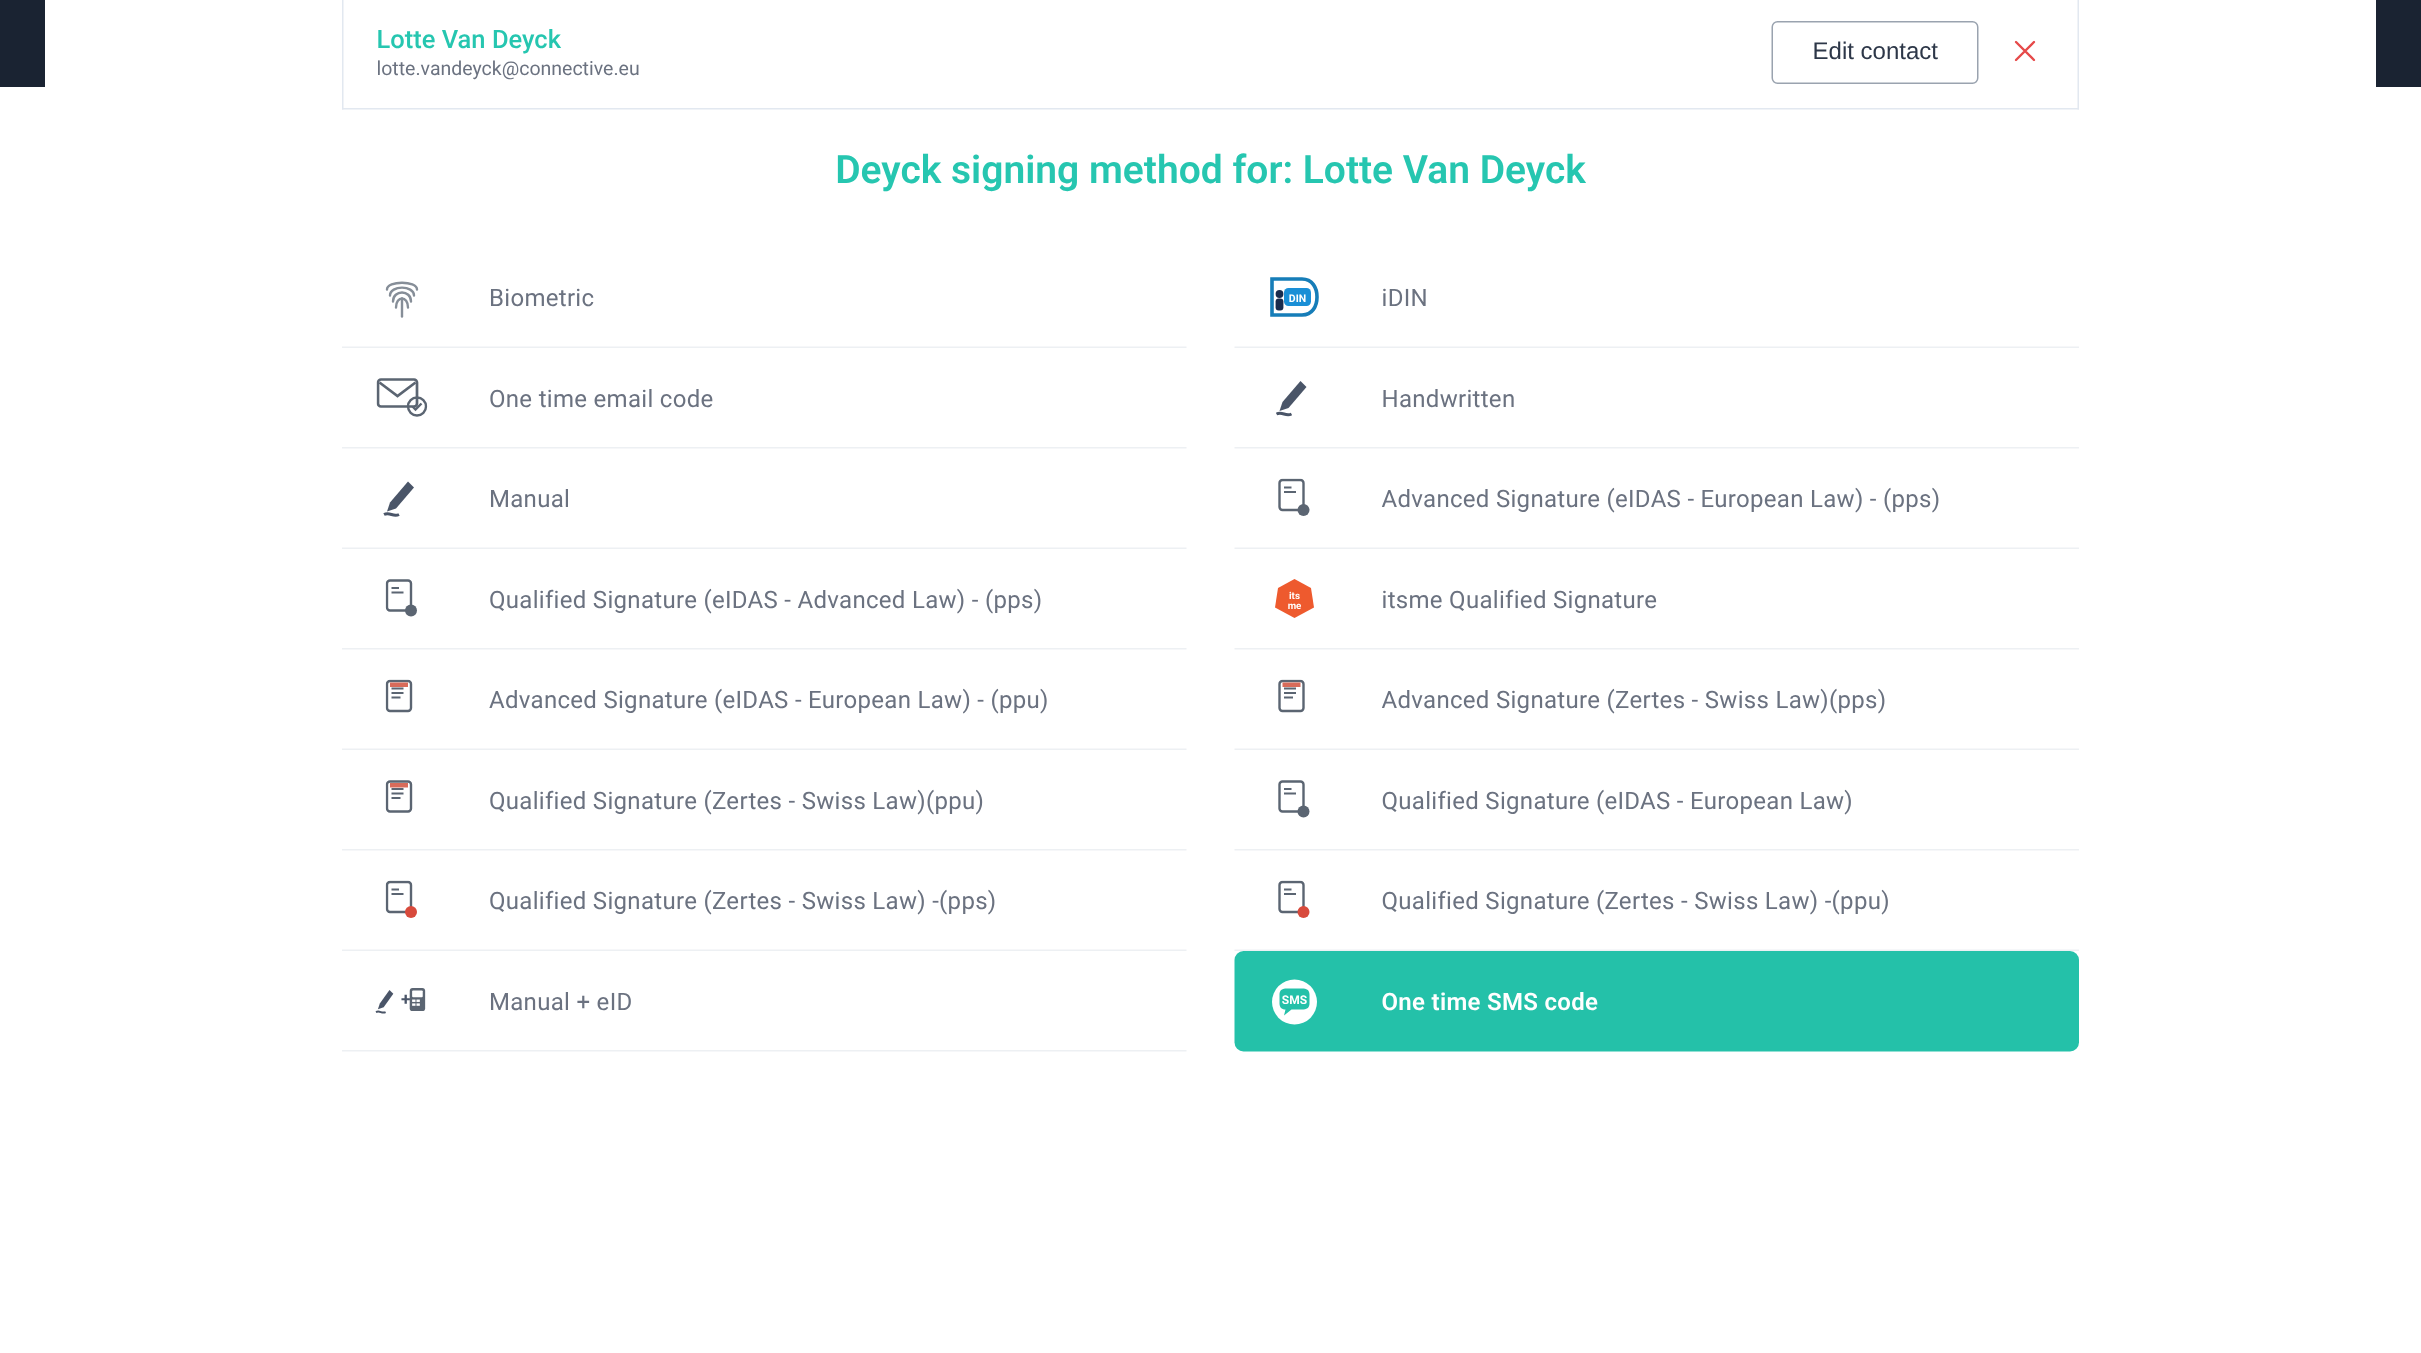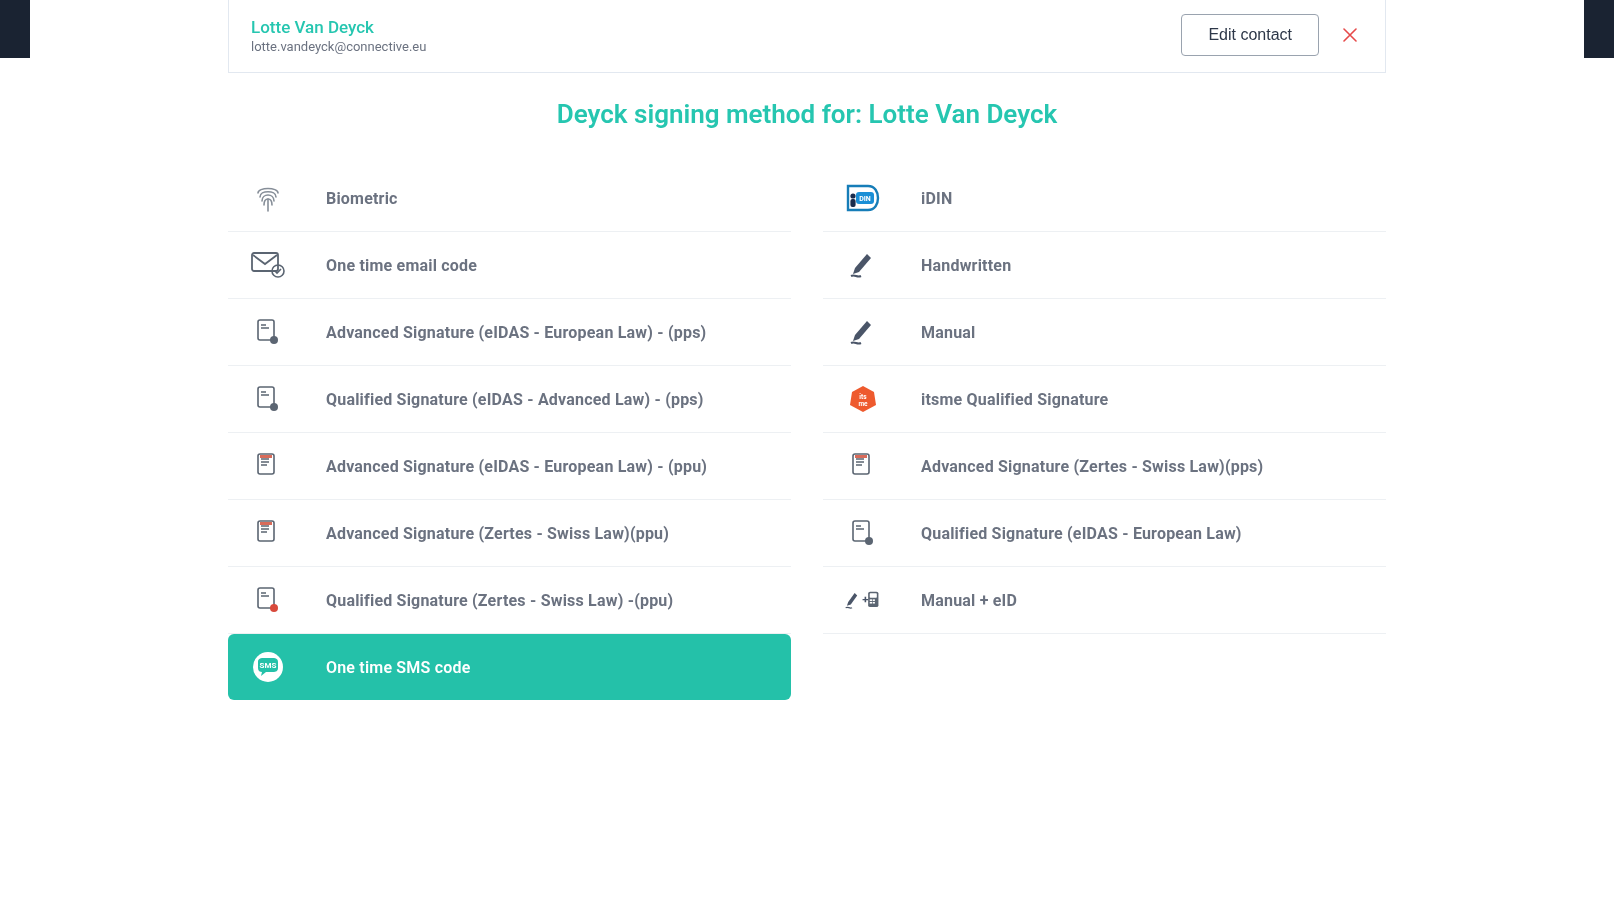--- a/index.html
+++ b/index.html
@@ -79,21 +79,21 @@
     border-radius: 6px;
     border-bottom: none;
     color: #fff;
   }
   .method.selected .method-label { color: #fff; font-weight: 600; }
   .method-icon {
     width: 36px; height: 30px;
     display: flex; align-items: center; justify-content: center;
     flex-shrink: 0;
   }
-  .method-label { color: #6b7280; font-size: 16px; font-weight: 700; letter-spacing: 0.2px; }
+  .method-label { color: #6b7280; font-size: 16px; font-weight: 400; letter-spacing: 0.2px; }
   .legal-notice {
     margin: 30px 198px 0 198px;
   }
   .legal-q { color: #26c6b0; font-size: 14.5px; font-weight: 600; }
   .legal-row { display: flex; align-items: center; gap: 0; margin-top: 12px; }
   .legal-chk {
     width: 26px; height: 26px; background: #24c1a9; border-radius: 5px; display: inline-block;
   }
   .legal-input {
     height: 28px; width: 28px; border: 1px solid #d7dde4; border-left: none;
@@ -167,36 +167,36 @@
         <span class="method-icon">
           <svg width="28" height="26" viewBox="0 0 28 26">
     <path d="M4 22 L10 20 L22 6 L18 2 L6 16 Z" fill="#4a5568"></path>
     <path d="M2 24 C6 22 8 26 12 24" fill="none" stroke="#4a5568" stroke-width="2"></path>
   </svg>
         </span>
         <span class="method-label">Handwritten</span>
       </div>
       <div class="method">
         <span class="method-icon">
-          <svg width="22" height="26" viewBox="0 0 22 26">
-    <rect x="1" y="1" width="16" height="20" rx="2" fill="none" stroke="#5b6572" stroke-width="1.6"></rect>
-    <path d="M4 6 L9 6 M4 9 L12 9" stroke="#5b6572" stroke-width="1.4"></path>
-    <circle cx="17" cy="21" r="4" fill="#5b6572"></circle>
-  </svg>
-        </span>
-        <span class="method-label">Advanced Signature (eIDAS - European Law) - (pps)</span>
-      </div>
-      <div class="method">
-        <span class="method-icon">
           <svg width="28" height="26" viewBox="0 0 28 26">
     <path d="M4 22 L10 20 L22 6 L18 2 L6 16 Z" fill="#4a5568"></path>
     <path d="M2 24 C6 22 8 26 12 24" fill="none" stroke="#4a5568" stroke-width="2"></path>
   </svg>
         </span>
         <span class="method-label">Manual</span>
+      </div>
+      <div class="method">
+        <span class="method-icon">
+          <svg width="22" height="26" viewBox="0 0 22 26">
+    <rect x="1" y="1" width="16" height="20" rx="2" fill="none" stroke="#5b6572" stroke-width="1.6"></rect>
+    <path d="M4 6 L9 6 M4 9 L12 9" stroke="#5b6572" stroke-width="1.4"></path>
+    <circle cx="17" cy="21" r="4" fill="#5b6572"></circle>
+  </svg>
+        </span>
+        <span class="method-label">Advanced Signature (eIDAS - European Law) - (pps)</span>
       </div>
       <div class="method">
         <span class="method-icon">
           <svg width="22" height="26" viewBox="0 0 22 26">
     <rect x="1" y="1" width="16" height="20" rx="2" fill="none" stroke="#5b6572" stroke-width="1.6"></rect>
     <path d="M4 6 L9 6 M4 9 L12 9" stroke="#5b6572" stroke-width="1.4"></path>
     <circle cx="17" cy="21" r="4" fill="#5b6572"></circle>
   </svg>
         </span>
         <span class="method-label">Qualified Signature (eIDAS - Advanced Law) - (pps)</span>
@@ -232,31 +232,41 @@
         <span class="method-label">Advanced Signature (Zertes - Swiss Law)(pps)</span>
       </div>
       <div class="method">
         <span class="method-icon">
           <svg width="22" height="26" viewBox="0 0 22 26">
     <rect x="1" y="1" width="16" height="20" rx="2" fill="none" stroke="#5b6572" stroke-width="1.6"></rect>
     <path d="M4 6 L12 6 M4 9 L12 9 M4 12 L10 12" stroke="#5b6572" stroke-width="1.4"></path>
     <rect x="3" y="2" width="12" height="3" fill="#d86b5a"></rect>
   </svg>
         </span>
-        <span class="method-label">Advanced Signature (Zertes - Swiss Law)(ppu)</span>
+        <span class="method-label">Qualified Signature (Zertes - Swiss Law)(ppu)</span>
       </div>
       <div class="method">
         <span class="method-icon">
           <svg width="22" height="26" viewBox="0 0 22 26">
     <rect x="1" y="1" width="16" height="20" rx="2" fill="none" stroke="#5b6572" stroke-width="1.6"></rect>
     <path d="M4 6 L9 6 M4 9 L12 9" stroke="#5b6572" stroke-width="1.4"></path>
     <circle cx="17" cy="21" r="4" fill="#5b6572"></circle>
   </svg>
         </span>
         <span class="method-label">Qualified Signature (eIDAS - European Law)</span>
+      </div>
+      <div class="method">
+        <span class="method-icon">
+          <svg width="22" height="26" viewBox="0 0 22 26">
+    <rect x="1" y="1" width="16" height="20" rx="2" fill="none" stroke="#5b6572" stroke-width="1.6"></rect>
+    <path d="M4 6 L9 6 M4 9 L12 9" stroke="#5b6572" stroke-width="1.4"></path>
+    <circle cx="17" cy="21" r="4" fill="#d84a3c"></circle>
+  </svg>
+        </span>
+        <span class="method-label">Qualified Signature (Zertes - Swiss Law) -(pps)</span>
       </div>
       <div class="method">
         <span class="method-icon">
           <svg width="22" height="26" viewBox="0 0 22 26">
     <rect x="1" y="1" width="16" height="20" rx="2" fill="none" stroke="#5b6572" stroke-width="1.6"></rect>
     <path d="M4 6 L9 6 M4 9 L12 9" stroke="#5b6572" stroke-width="1.4"></path>
     <circle cx="17" cy="21" r="4" fill="#d84a3c"></circle>
   </svg>
         </span>
         <span class="method-label">Qualified Signature (Zertes - Swiss Law) -(ppu)</span>

